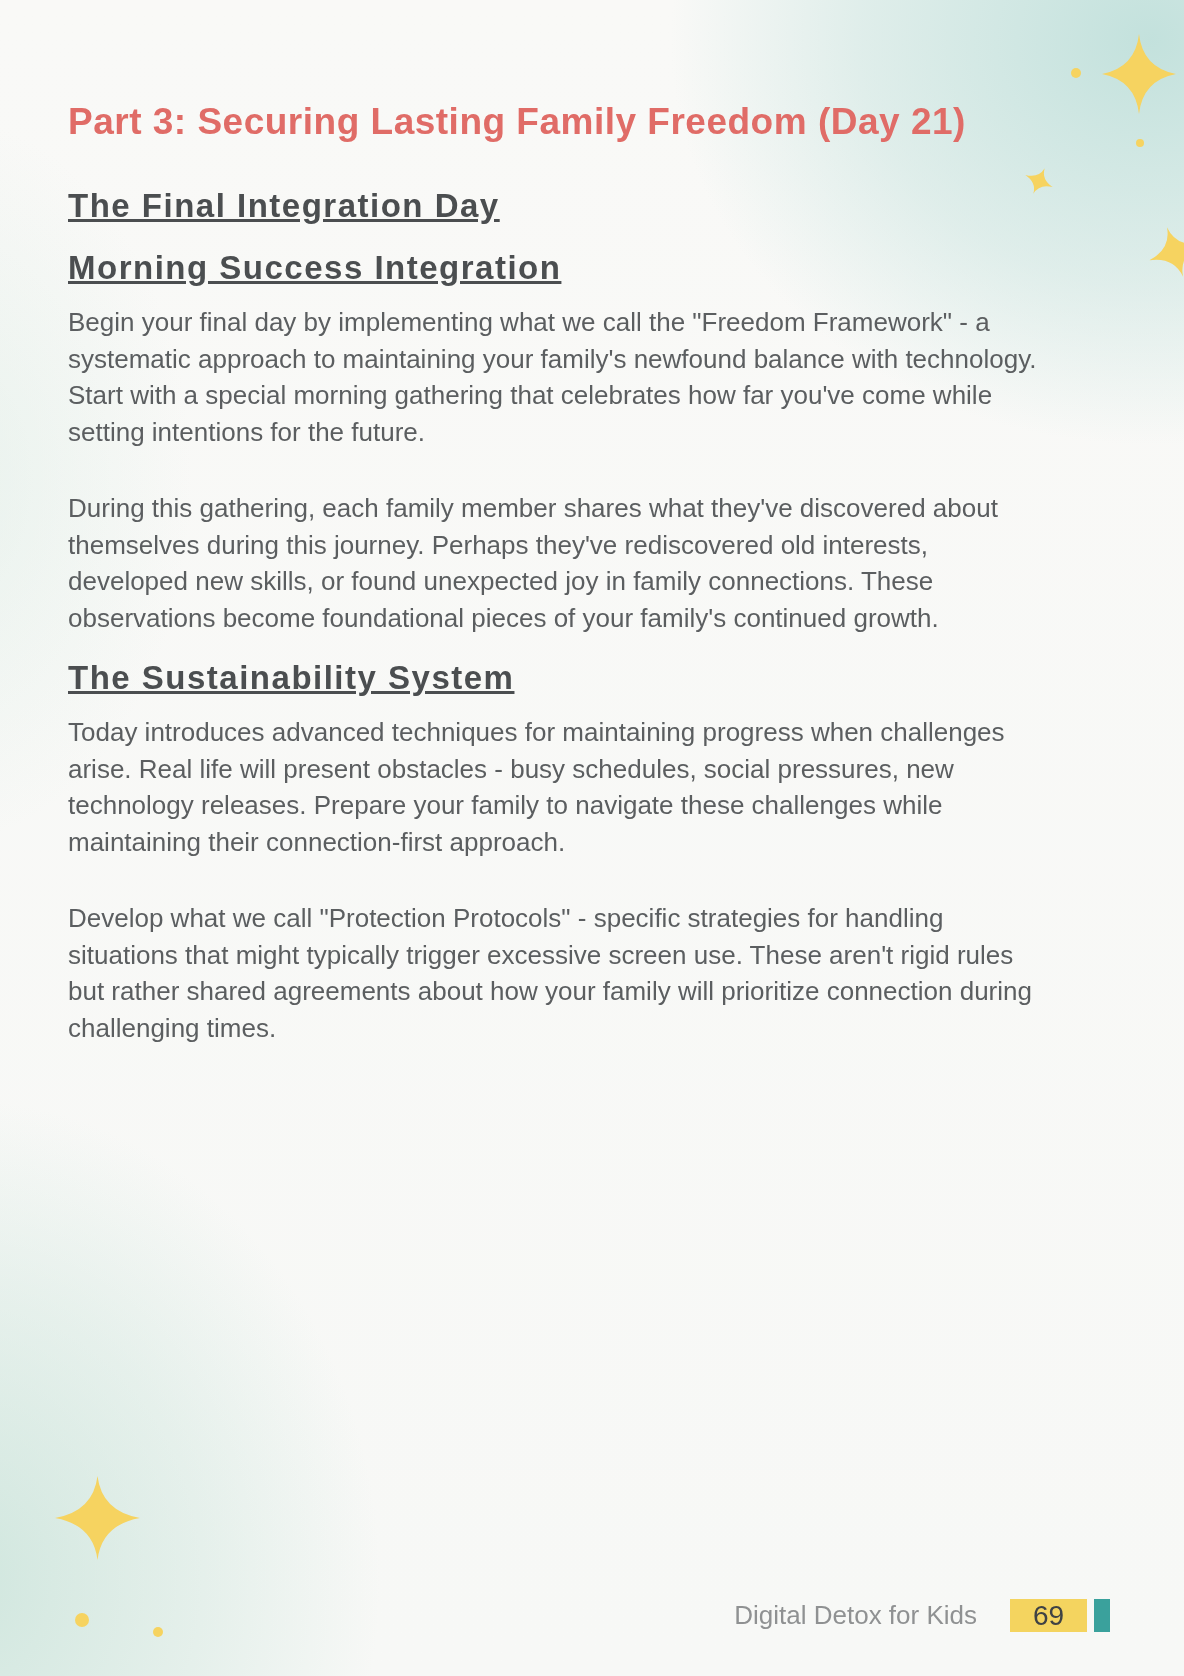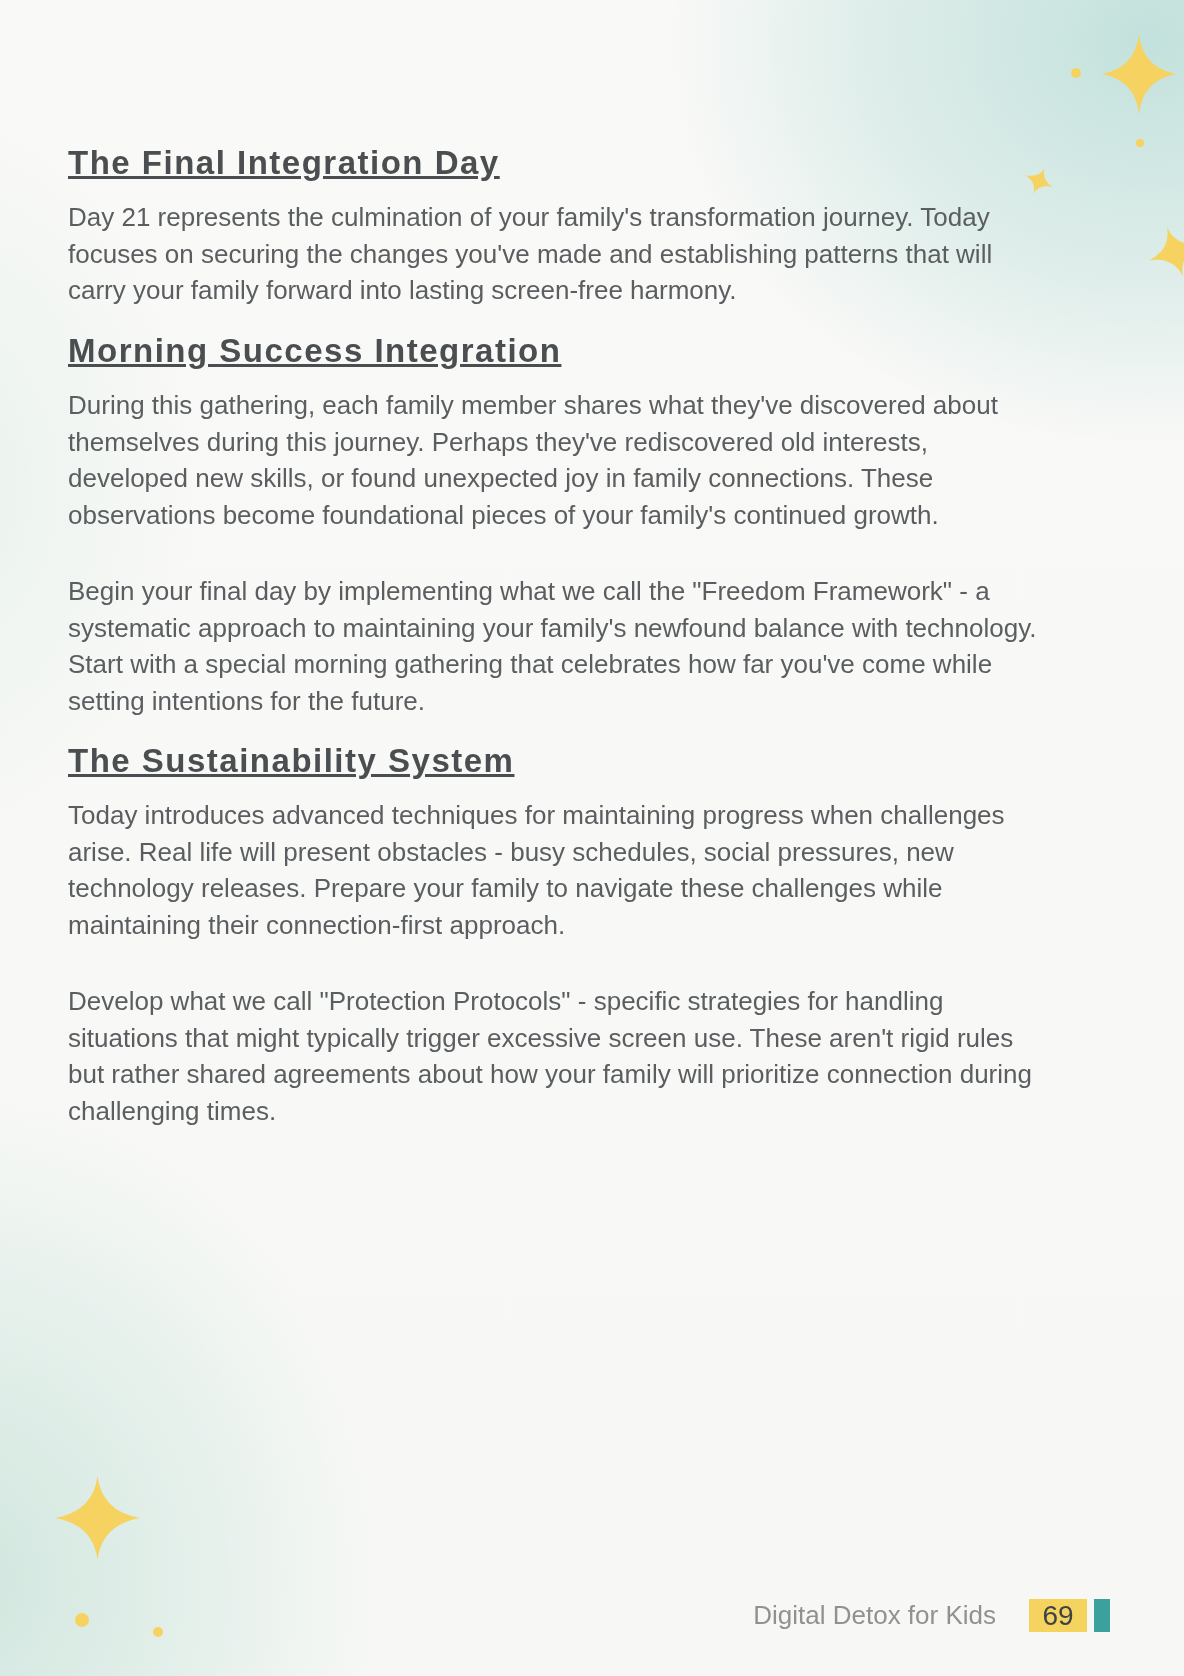--- a/index.html
+++ b/index.html
@@ -70,21 +70,21 @@
     align-items: center;
     justify-content: flex-end;
   }
   .footer .book-title {
     font-size: 26px;
     color: #8f9192;
     margin-right: 33px;
     white-space: nowrap;
   }
   .footer .page-badge {
-    width: 58px;
+    width: 77px;
     height: 33px;
     background: #f4d45f;
     color: #3f4244;
     font-size: 28px;
     display: flex;
     align-items: center;
     justify-content: center;
   }
   .footer .accent-bar {
     width: 16px;
@@ -121,30 +121,30 @@
   <path d="M50 0 Q55 42 100 50 Q55 58 50 100 Q45 58 0 50 Q45 42 50 0 Z" fill="#f6d360"></path>
 </svg>
 <svg class="decor" style="left:75px; top:1613px;" width="14" height="14" viewBox="0 0 10 10">
   <circle cx="5" cy="5" r="5" fill="#f6d360"></circle>
 </svg>
 <svg class="decor" style="left:153px; top:1627px;" width="10" height="10" viewBox="0 0 10 10">
   <circle cx="5" cy="5" r="5" fill="#f6d360"></circle>
 </svg>
 
 <main class="content">
+  <h1 class="doc-title">Part 3: Securing Lasting Family Freedom (Day 21)</h1>
 
   <section>
     <h2 class="section-heading first">The Final Integration Day</h2>
-    <p class="body-par">Day 21 represents the culmination of your family's transformation journey. Today focuses on securing the changes you've made and establishing patterns that will carry your family forward into lasting screen-free harmony.</p>
   </section>
 
   <section>
     <h2 class="section-heading">Morning Success Integration</h2>
+    <p class="body-par">Begin your final day by implementing what we call the "Freedom Framework" - a systematic approach to maintaining your family's newfound balance with technology. Start with a special morning gathering that celebrates how far you've come while setting intentions for the future.</p>
     <p class="body-par">During this gathering, each family member shares what they've discovered about themselves during this journey. Perhaps they've rediscovered old interests, developed new skills, or found unexpected joy in family connections. These observations become foundational pieces of your family's continued growth.</p>
-    <p class="body-par">Begin your final day by implementing what we call the "Freedom Framework" - a systematic approach to maintaining your family's newfound balance with technology. Start with a special morning gathering that celebrates how far you've come while setting intentions for the future.</p>
   </section>
 
   <section>
     <h2 class="section-heading">The Sustainability System</h2>
     <p class="body-par">Today introduces advanced techniques for maintaining progress when challenges arise. Real life will present obstacles - busy schedules, social pressures, new technology releases. Prepare your family to navigate these challenges while maintaining their connection-first approach.</p>
     <p class="body-par">Develop what we call "Protection Protocols" - specific strategies for handling situations that might typically trigger excessive screen use. These aren't rigid rules but rather shared agreements about how your family will prioritize connection during challenging times.</p>
   </section>
 </main>
 
 <footer class="footer">

